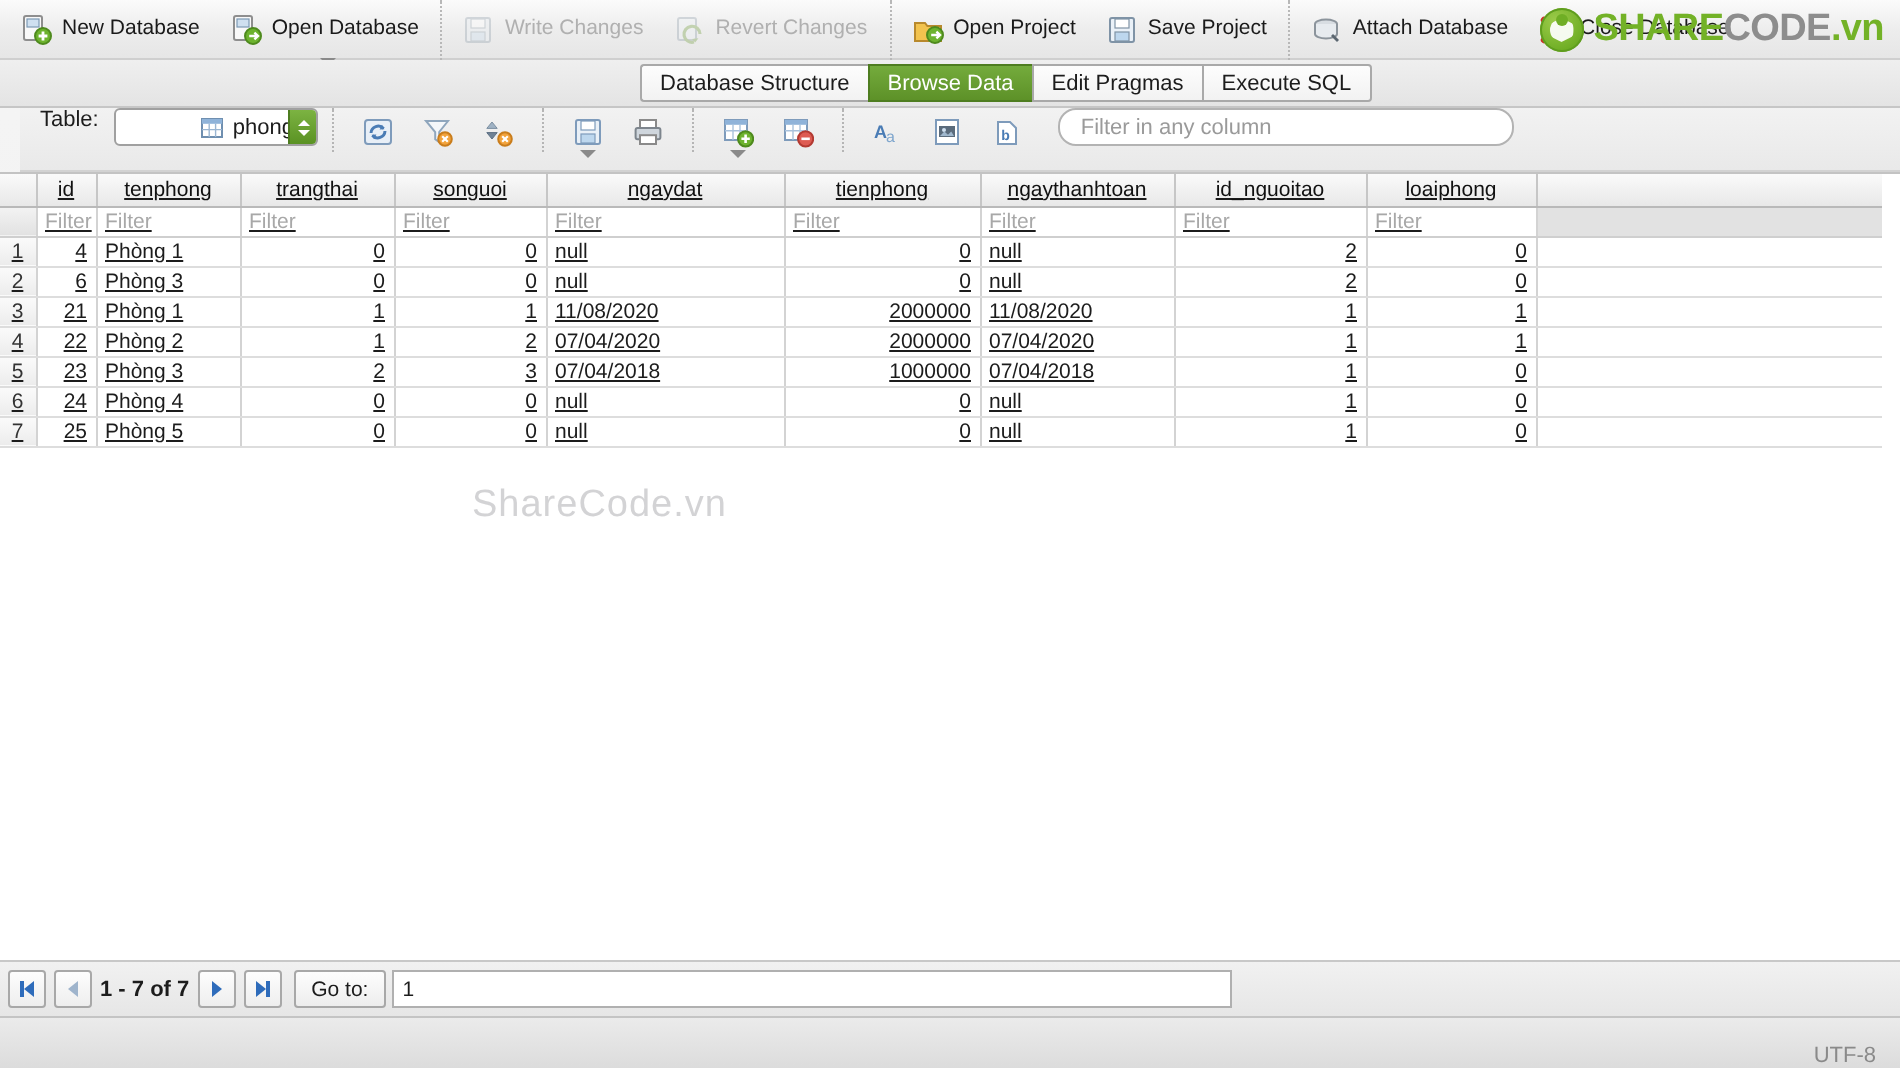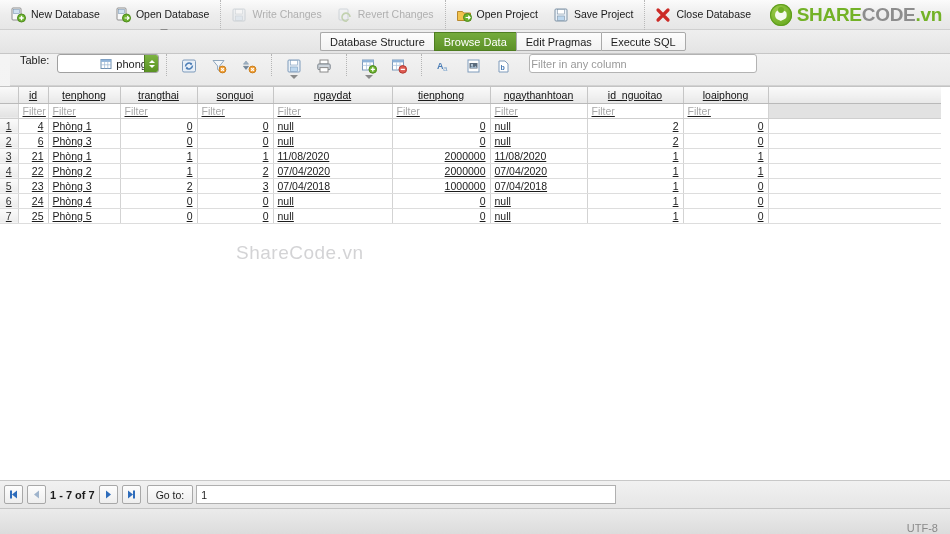--- a/index.html
+++ b/index.html
@@ -158,25 +158,25 @@
   .ibtn .caret-dn {
     position:absolute;left:50%;bottom:-1px;transform:translateX(-50%);
     width:0;height:0;border-left:4px solid transparent;border-right:4px solid transparent;
     border-top:4px solid #8a8a8a;
   }
   .filter-any {
     margin-left: 10px;
     width: 228px; height: 19px;
     background: #ffffff;
     border: 1px solid #b3b3b3;
-    border-radius: 3px;
+    border-radius: 9px;
     font-size: 11px;
     color: #9a9a9a;
     display: flex; align-items: center;
-    padding-left: 1px;
+    padding-left: 10px;
   }
 
   
   .gridwrap {
     position: absolute; left: 0; top: 86px;
     width: 950px; height: 394px;
     background: #ffffff;
     border-top: 1px solid #c3c3c3;
     overflow: hidden;
   }
@@ -343,20 +343,30 @@
             <rect x="2" y="2" width="12" height="12" rx="1" fill="#eaf1f8" stroke="#7f93a6"></rect>
             <rect x="4.5" y="2.5" width="7" height="4.5" fill="#ffffff" stroke="#7f93a6" stroke-width=".6"></rect>
             <rect x="4.5" y="9" width="7" height="4.5" fill="#bdd7ee" stroke="#7f93a6" stroke-width=".6"></rect>
           </svg>
         </span>
         <span class="tb-label">Save Project</span>
       </div>
     </div>
 
     <div class="tb-group">
+      <div class="tb-btn">
+        <span class="ico">
+          <svg width="16" height="16" viewBox="0 0 16 16">
+            <ellipse cx="8" cy="5" rx="5.5" ry="2.2" fill="#d8dde2" stroke="#8c949c"></ellipse>
+            <path d="M2.5 5v5c0 1.2 2.5 2.2 5.5 2.2s5.5-1 5.5-2.2V5" fill="#e7ebef" stroke="#8c949c"></path>
+            <path d="M11 10.5l3 3" stroke="#5b6670" stroke-width="1.4"></path>
+          </svg>
+        </span>
+        <span class="tb-label">Attach Database</span>
+      </div>
       <div class="tb-btn">
         <span class="ico">
           <svg width="16" height="16" viewBox="0 0 16 16">
             <path d="M3 3l10 10M13 3L3 13" stroke="#cc2b27" stroke-width="3.2" stroke-linecap="round"></path>
           </svg>
         </span>
         <span class="tb-label">Close Database</span>
       </div>
     </div>
 

